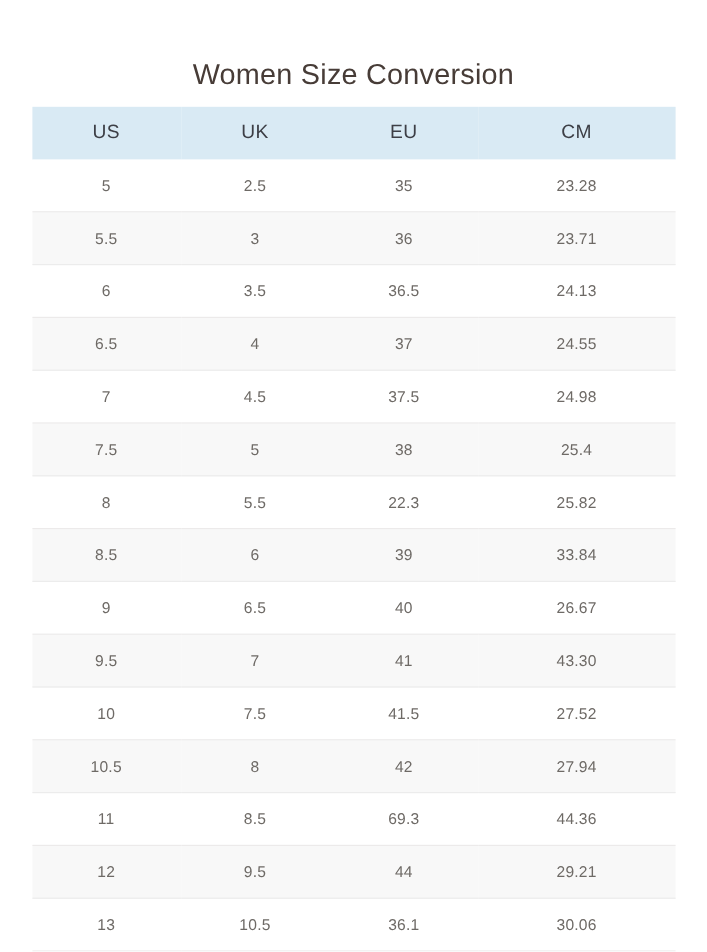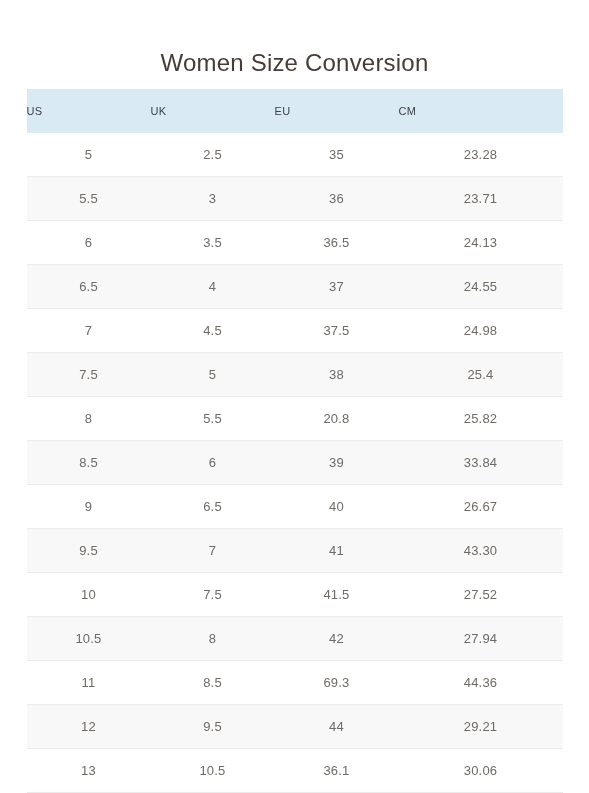--- a/index.html
+++ b/index.html
@@ -51,24 +51,24 @@
   table.size-table col.c-eu { width: 124px; }
   table.size-table col.c-cm { width: 164px; }
 
   thead tr.head-row {
     background: #d9eaf4;
   }
 
   thead th {
     height: 44px;
     padding: 0;
-    font-size: 11px;
+    font-size: 16px;
     font-weight: 400;
     color: #3d3f46;
-    text-align: left;
+    text-align: center;
     vertical-align: middle;
     letter-spacing: 0.3px;
     border: none;
   }
 
   tbody td {
     height: 43px;
     padding: 0;
     font-size: 13px;
     font-weight: 400;
@@ -140,21 +140,21 @@
           </tr>
           <tr class="row-even">
             <td>7.5</td>
             <td>5</td>
             <td>38</td>
             <td>25.4</td>
           </tr>
           <tr class="row-odd">
             <td>8</td>
             <td>5.5</td>
-            <td>20.8</td>
+            <td>22.3</td>
             <td>25.82</td>
           </tr>
           <tr class="row-even">
             <td>8.5</td>
             <td>6</td>
             <td>39</td>
             <td>33.84</td>
           </tr>
           <tr class="row-odd">
             <td>9</td>

